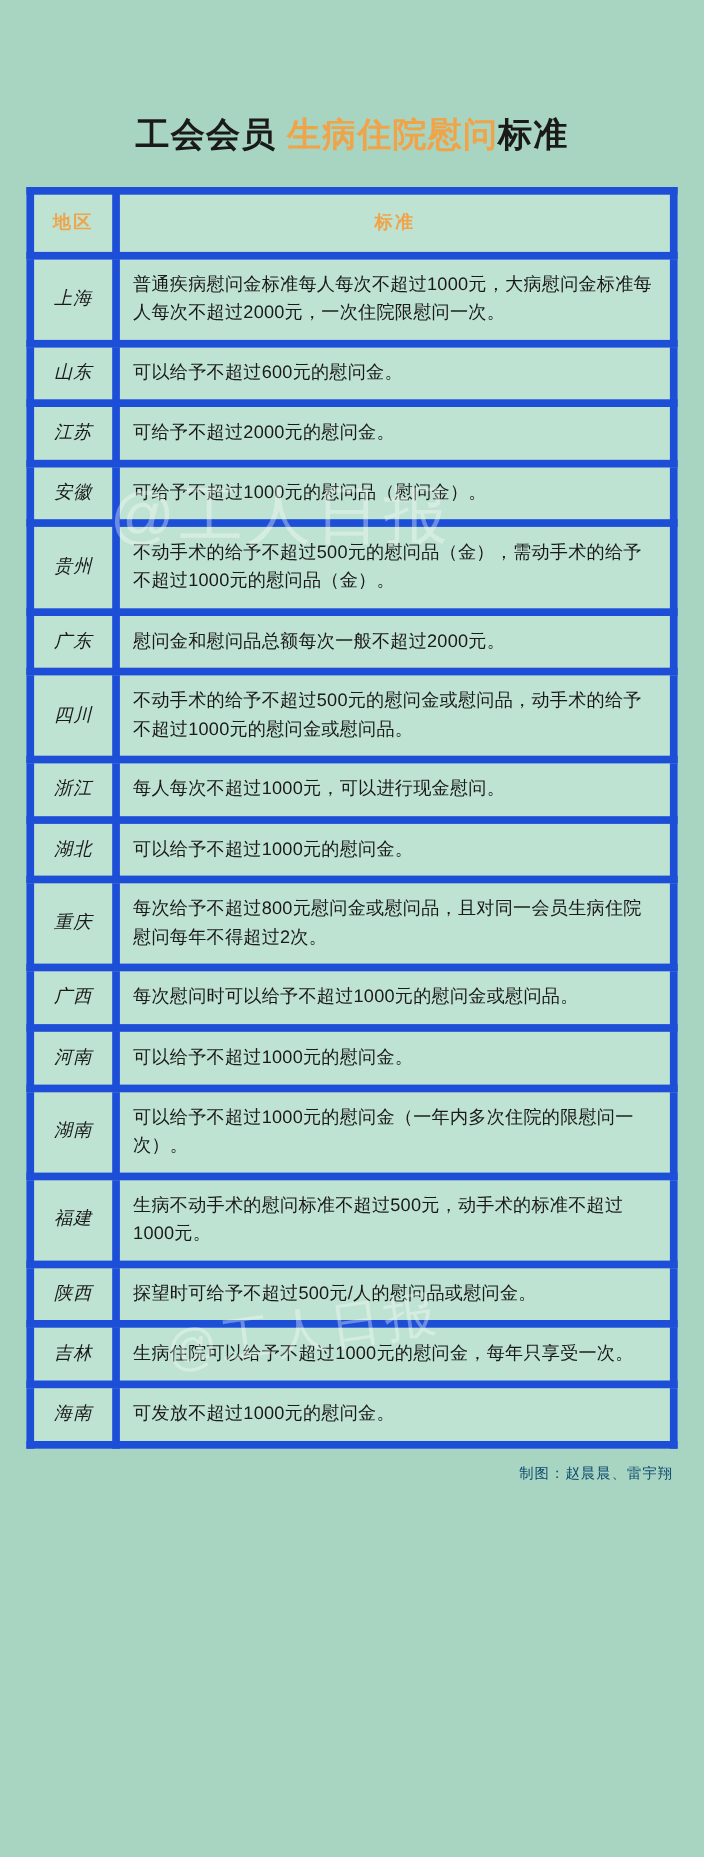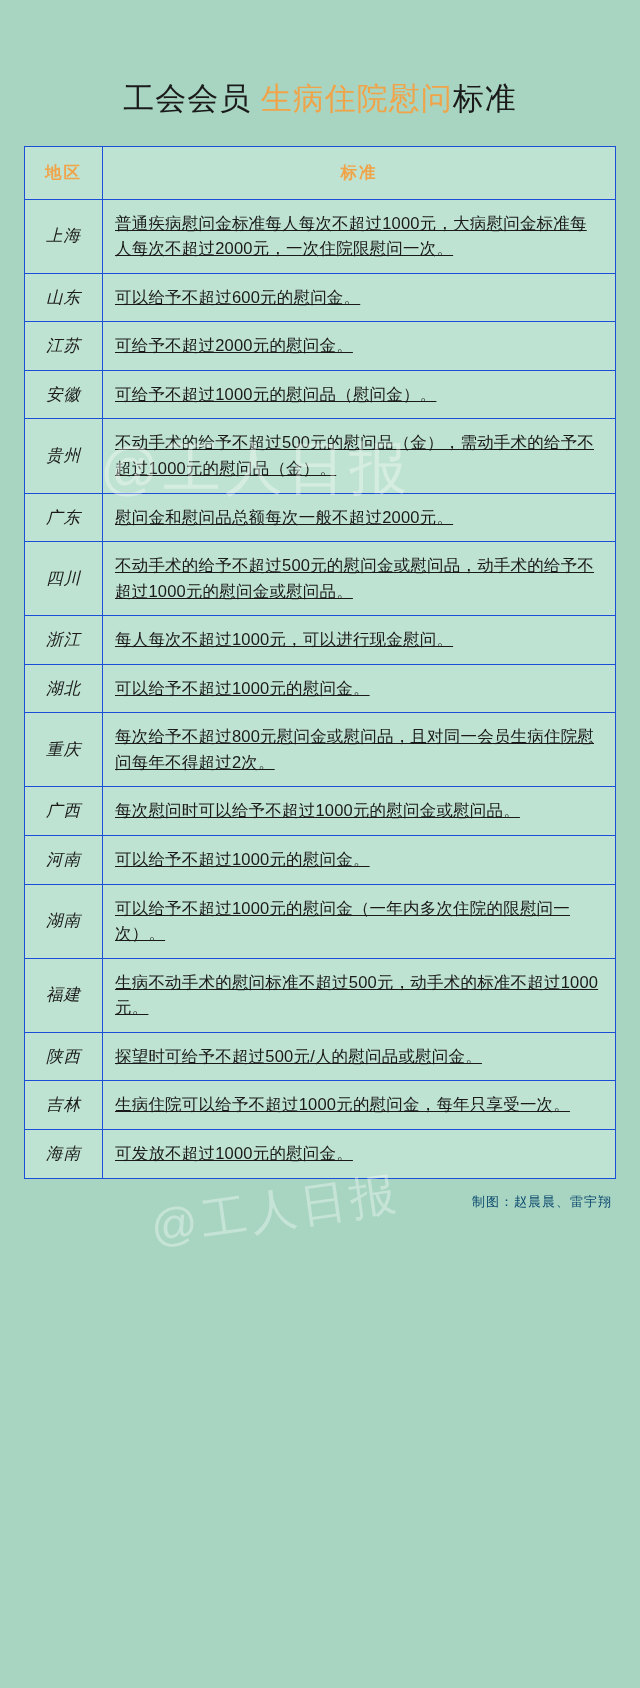--- a/index.html
+++ b/index.html
@@ -34,40 +34,40 @@
     user-select: none;
   }
   .watermark.w2 {
     left: 150px;
     top: 1180px;
     font-size: 46px;
     transform: rotate(-8deg);
   }
   .title {
     text-align: center;
-    padding-top: 78px;
+    padding-top: 102px;
     padding-bottom: 26px;
     font-size: 31px;
-    font-weight: normal;
+    font-weight: bold;
     letter-spacing: 1px;
     color: #1a1a1a;
     white-space: nowrap;
   }
   .title .hl {
     color: #f0a44a;
   }
   table.std-table {
     width: 100%;
     border-collapse: collapse;
     background: #bfe3d2;
     table-layout: fixed;
   }
   table.std-table th,
   table.std-table td {
-    border: 1px solid #1d4ed8;
+    border: 7px solid #1d4ed8;
     vertical-align: middle;
     font-size: 16.5px;
     line-height: 1.55;
   }
   table.std-table col.c-region { width: 78px; }
   .th-region, .th-standard {
     color: #f0a44a;
     font-weight: bold;
     font-size: 19px;
     text-align: center;
@@ -79,21 +79,20 @@
     padding: 10px 2px;
     letter-spacing: 1px;
     font-size: 17px;
     white-space: nowrap;
     font-style: italic;
   }
   td.standard {
     padding: 11px 12px 11px 12px;
     text-align: left;
     letter-spacing: 0.2px;
-    text-decoration: underline;
   }
   .credit {
     text-align: right;
     font-size: 13px;
     color: #0c4a6e;
     padding: 14px 4px 0 0;
     letter-spacing: 1px;
   }
 </style>
 </head>

